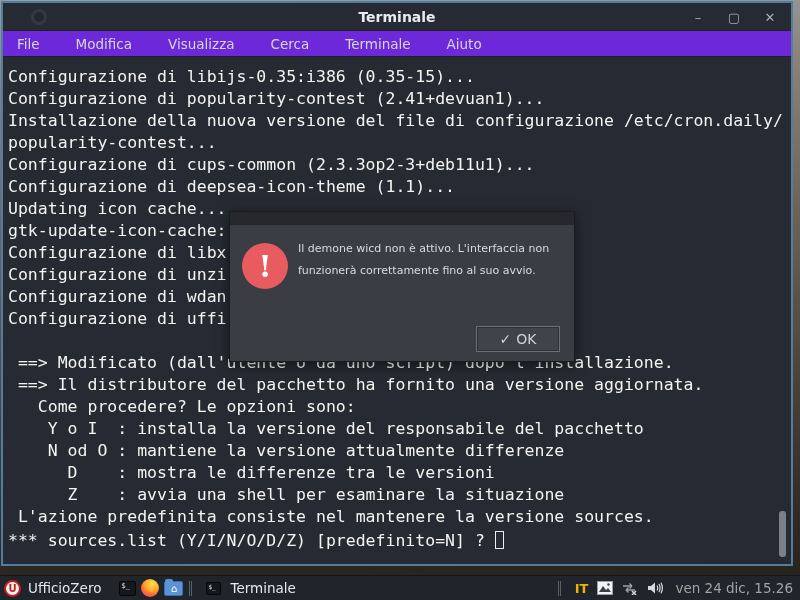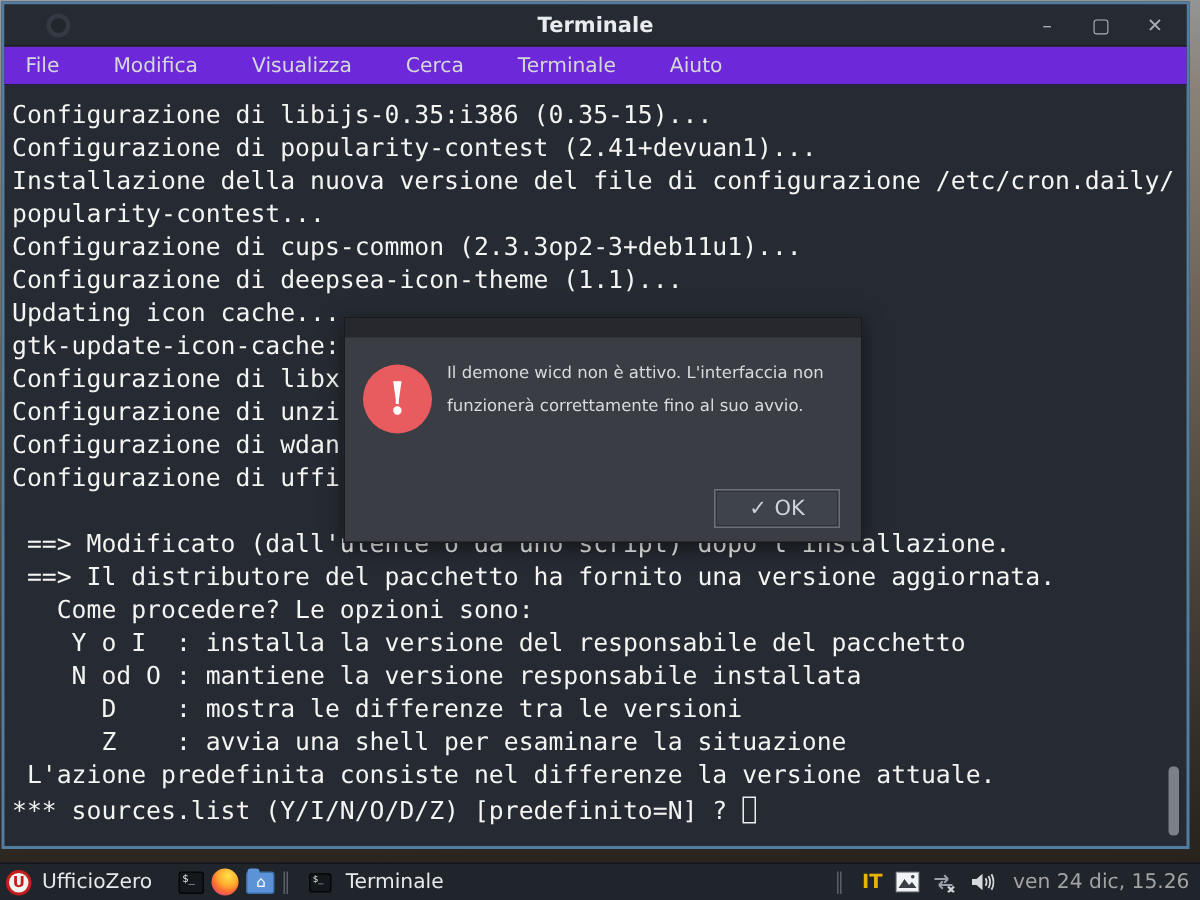--- a/index.html
+++ b/index.html
@@ -152,24 +152,24 @@
         <div class="tline">gtk-update-icon-cache: </div>
         <div class="tline">Configurazione di libx</div>
         <div class="tline">Configurazione di unzi</div>
         <div class="tline">Configurazione di wdan</div>
         <div class="tline">Configurazione di uffi</div>
         <div class="tline"></div>
         <div class="tline"> ==&gt; Modificato (dall'utente o da uno script) dopo l'installazione.</div>
         <div class="tline"> ==&gt; Il distributore del pacchetto ha fornito una versione aggiornata.</div>
         <div class="tline">   Come procedere? Le opzioni sono:</div>
         <div class="tline">    Y o I  : installa la versione del responsabile del pacchetto</div>
-        <div class="tline">    N od O : mantiene la versione responsabile installata</div>
+        <div class="tline">    N od O : mantiene la versione attualmente differenze</div>
         <div class="tline">      D    : mostra le differenze tra le versioni</div>
         <div class="tline">      Z    : avvia una shell per esaminare la situazione</div>
-        <div class="tline"> L'azione predefinita consiste nel differenze la versione attuale.</div>
+        <div class="tline"> L'azione predefinita consiste nel mantenere la versione sources.</div>
       </div>
     <div class="tline prompt-row"><span>*** sources.list (Y/I/N/O/D/Z) [predefinito=N] ? </span><span class="cursor"></span></div>
     <div class="scrollbar-slider"></div>
   </div>
 </div>
 
 <div class="dialog">
   <div class="dialog-titlebar"></div>
   <div class="alert-icon">!</div>
   <div class="dialog-msg">Il demone wicd non è attivo. L'interfaccia non funzionerà correttamente fino al suo avvio.</div>

